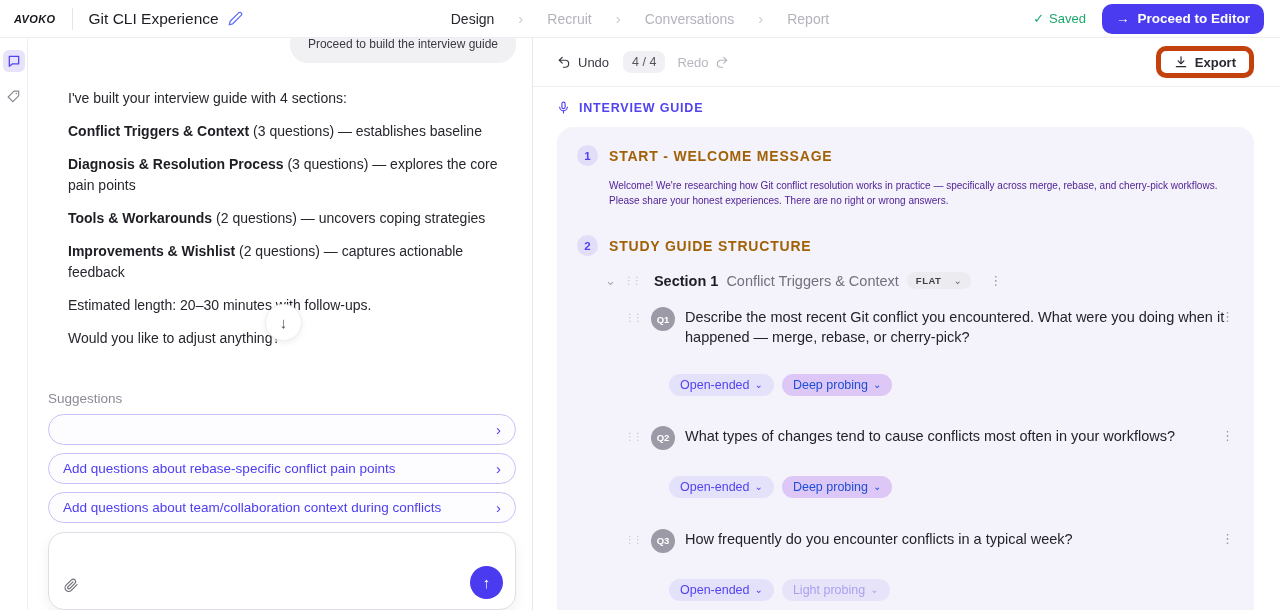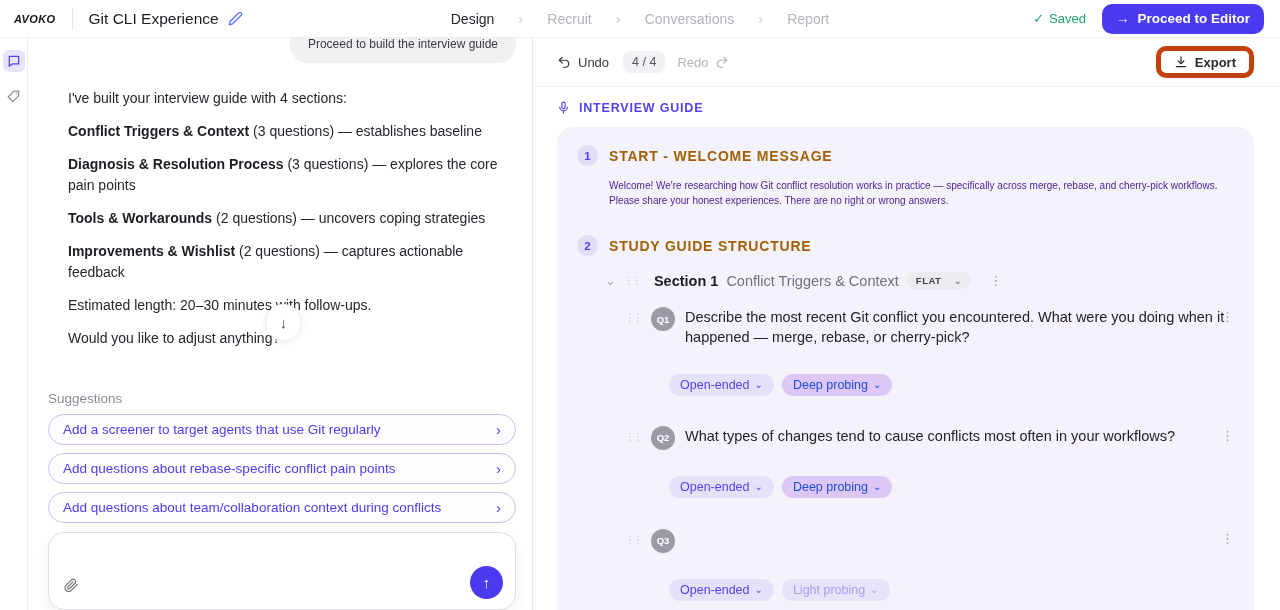--- a/index.html
+++ b/index.html
@@ -164,21 +164,20 @@
       <p>Would you like to adjust anything?</p>
     </div>
 
     <div class="scroll-btn">
       <span>↓</span>
     </div>
 
     <div class="sugg-label">Suggestions</div>
     <div class="sugg-list">
       <button class="sugg-btn">
-        <span>Add a screener to target agents that use Git regularly</span>
         <span class="chev">›</span>
       </button>
       <button class="sugg-btn">
         <span>Add questions about rebase-specific conflict pain points</span>
         <span class="chev">›</span>
       </button>
       <button class="sugg-btn">
         <span>Add questions about team/collaboration context during conflicts</span>
         <span class="chev">›</span>
       </button>
@@ -296,20 +295,21 @@
               <span class="chev">⌄</span>
             </span>
           </div>
         </div>
 
         
         <div class="q-item" style="margin-top:31px;">
           <div class="q-row">
             <span class="q-drag">⋮⋮</span>
             <span class="q-badge">Q3</span>
+            <span class="q-text">How frequently do you encounter conflicts in a typical week?</span>
           </div>
           <span class="q-kebab">⋮</span>
           <div class="tags">
             <span class="tag lavender">
               <span>Open-ended</span>
               <span class="chev">⌄</span>
             </span>
             <span class="tag faded">
               <span>Light probing</span>
               <span class="chev">⌄</span>

